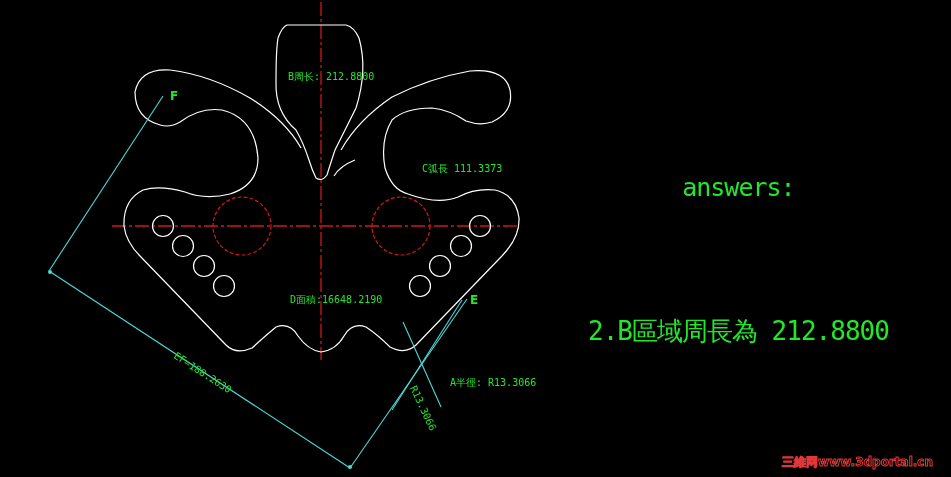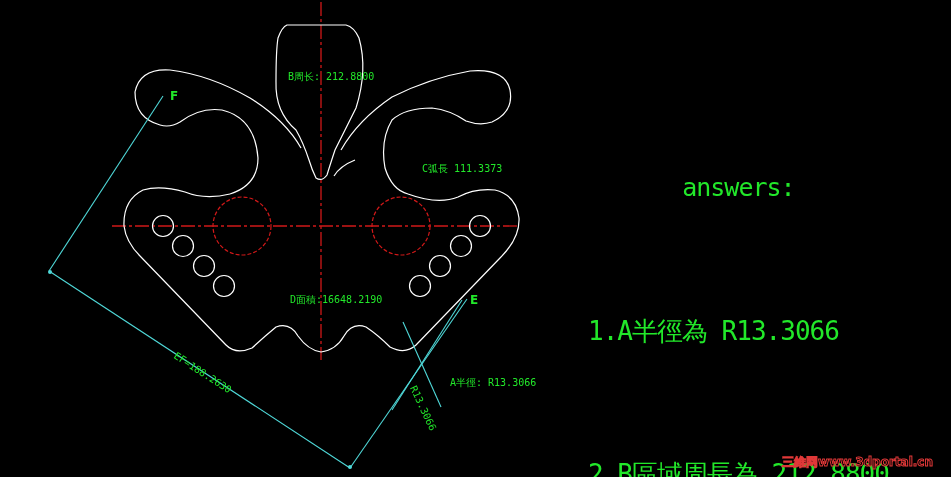--- a/index.html
+++ b/index.html
@@ -68,21 +68,20 @@
 <div class="lbl small" style="left:398px;top:162px;margin-left:24px;"><span>C弧長  111.3373</span></div>
 <div class="lbl small" style="left:290px;top:268px;margin-top:25px;"><span>D面積:16648.2190</span></div>
 <div class="lbl small" style="left:450px;top:376px;"><span>A半徑: R13.3066</span></div>
 <div class="lbl small" style="left:418px;top:384px;transform:rotate(65deg);transform-origin:left top;"><span>R13.3066</span></div>
 <div class="lbl small" style="left:178px;top:350px;transform:rotate(33deg);transform-origin:left top;"><span>EF=188.2630</span></div>
 <div class="lbl letter" style="left:470px;top:293px;"><span>E</span></div>
 <div class="lbl letter" style="left:170px;top:89px;"><span>F</span></div>
 
 <div class="answers">
   <div class="title">answers:</div>
-  <div>1.A半徑為 R13.3066</div>
   <div>2.B區域周長為 212.8800</div>
   
   
   
   
 </div>
 
 <div class="watermark">三維网www.3dportal.cn</div>
 
 </body></html>

